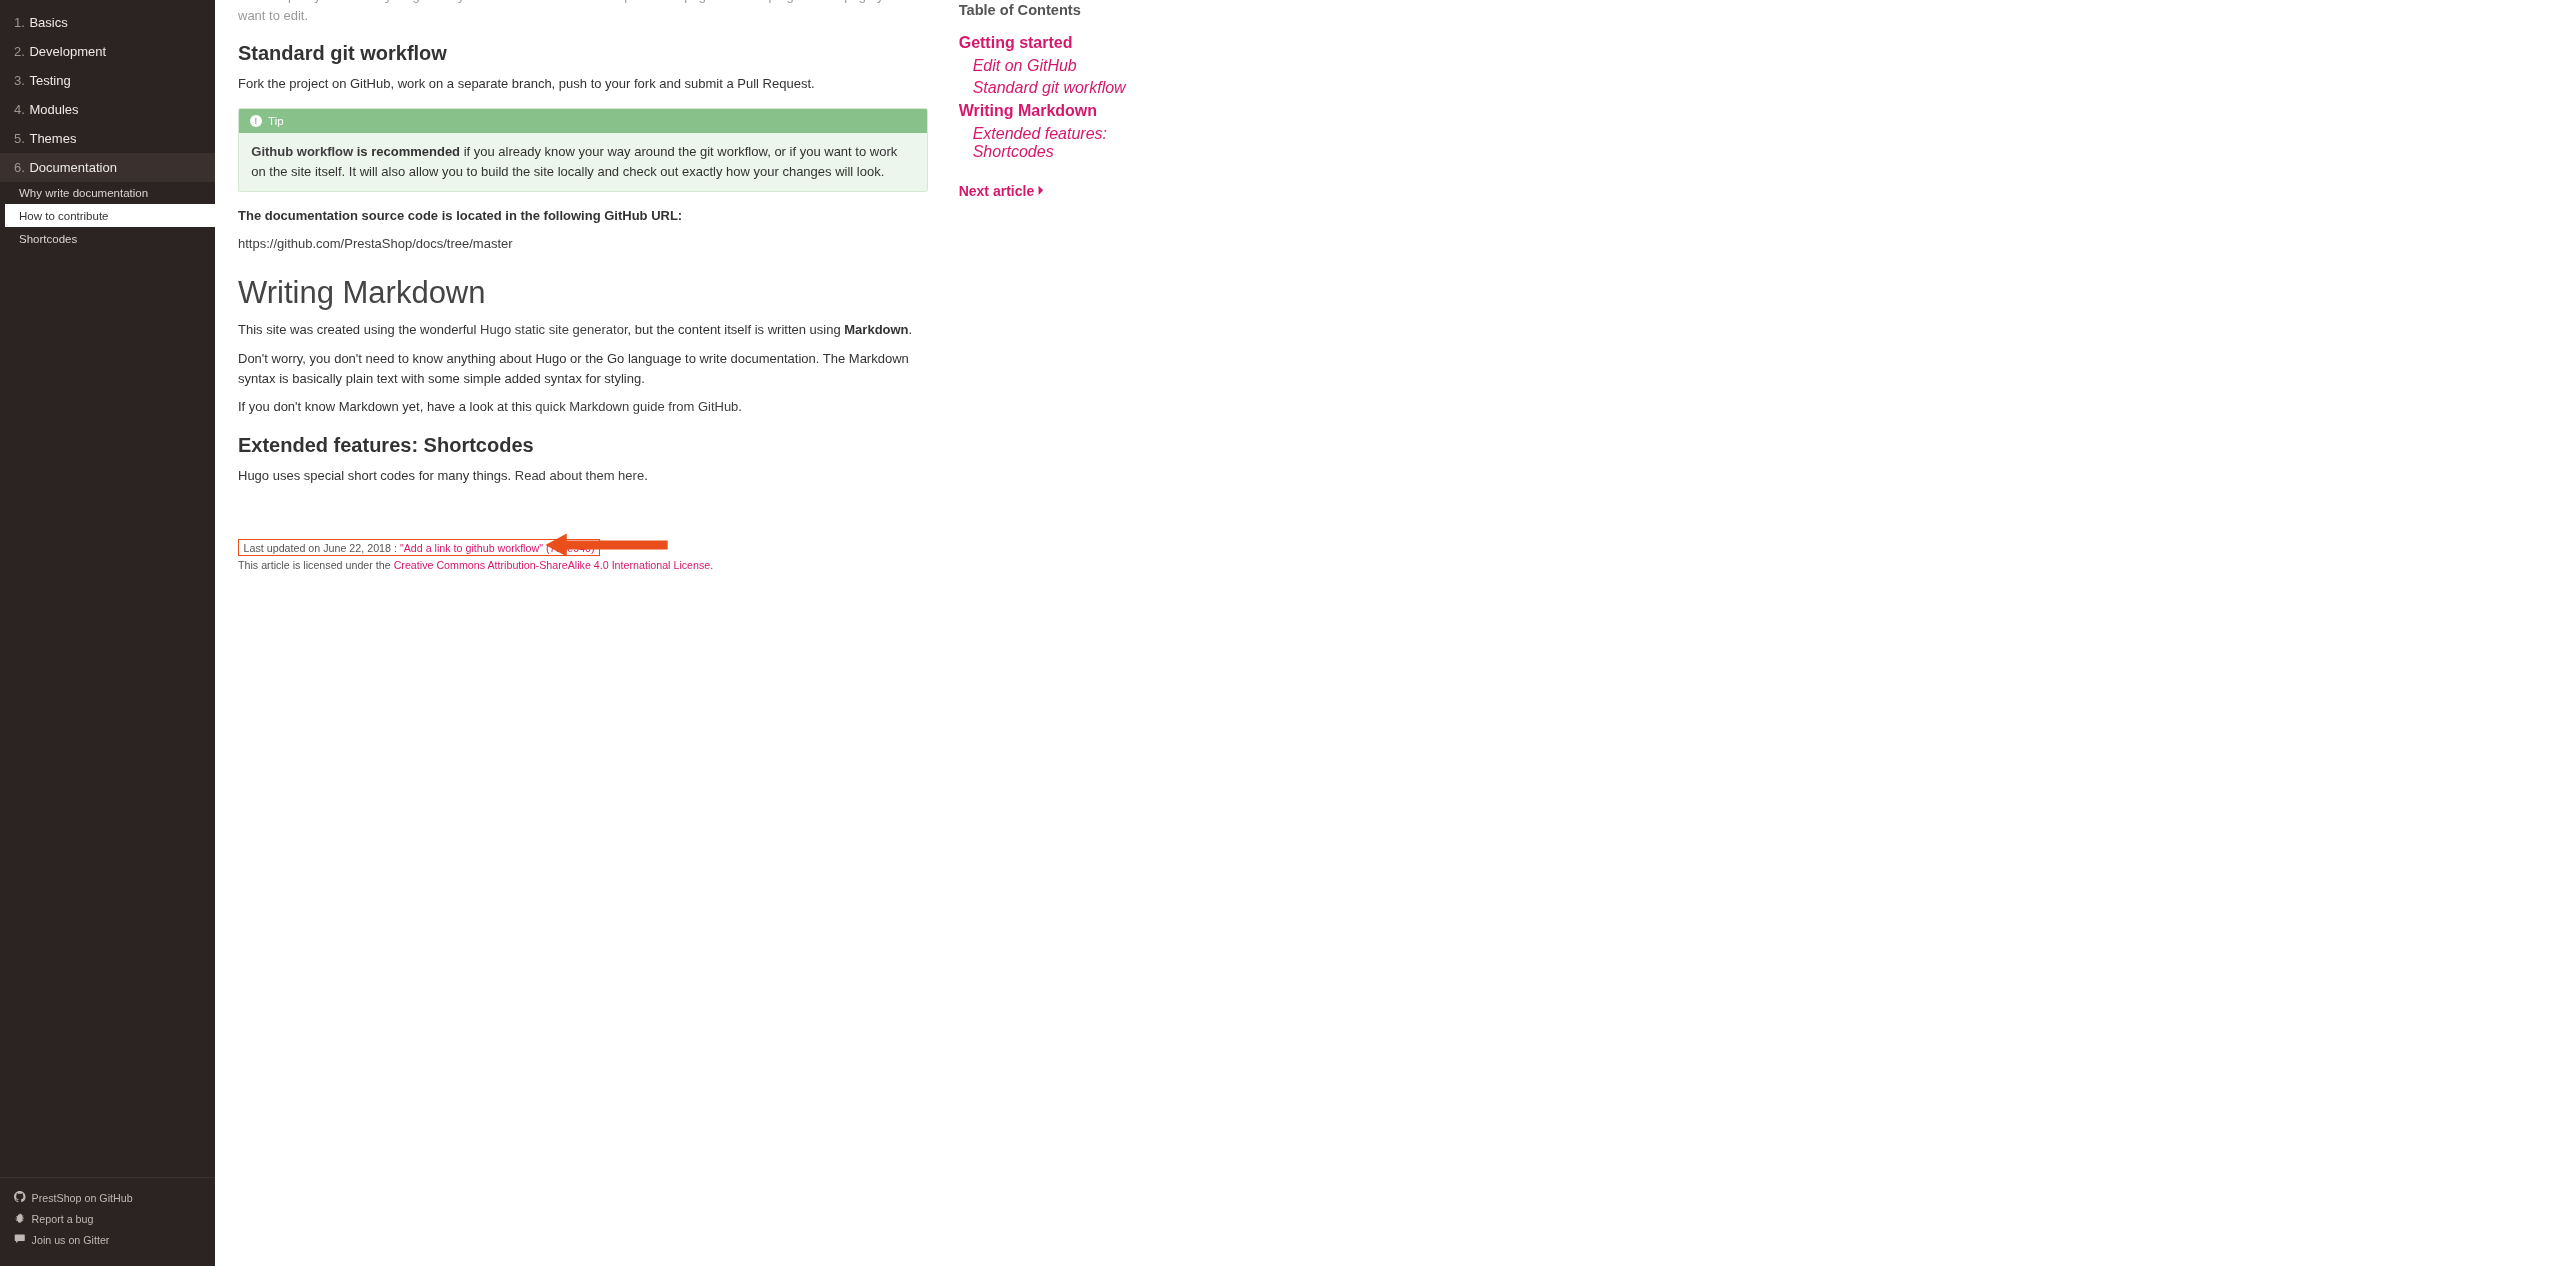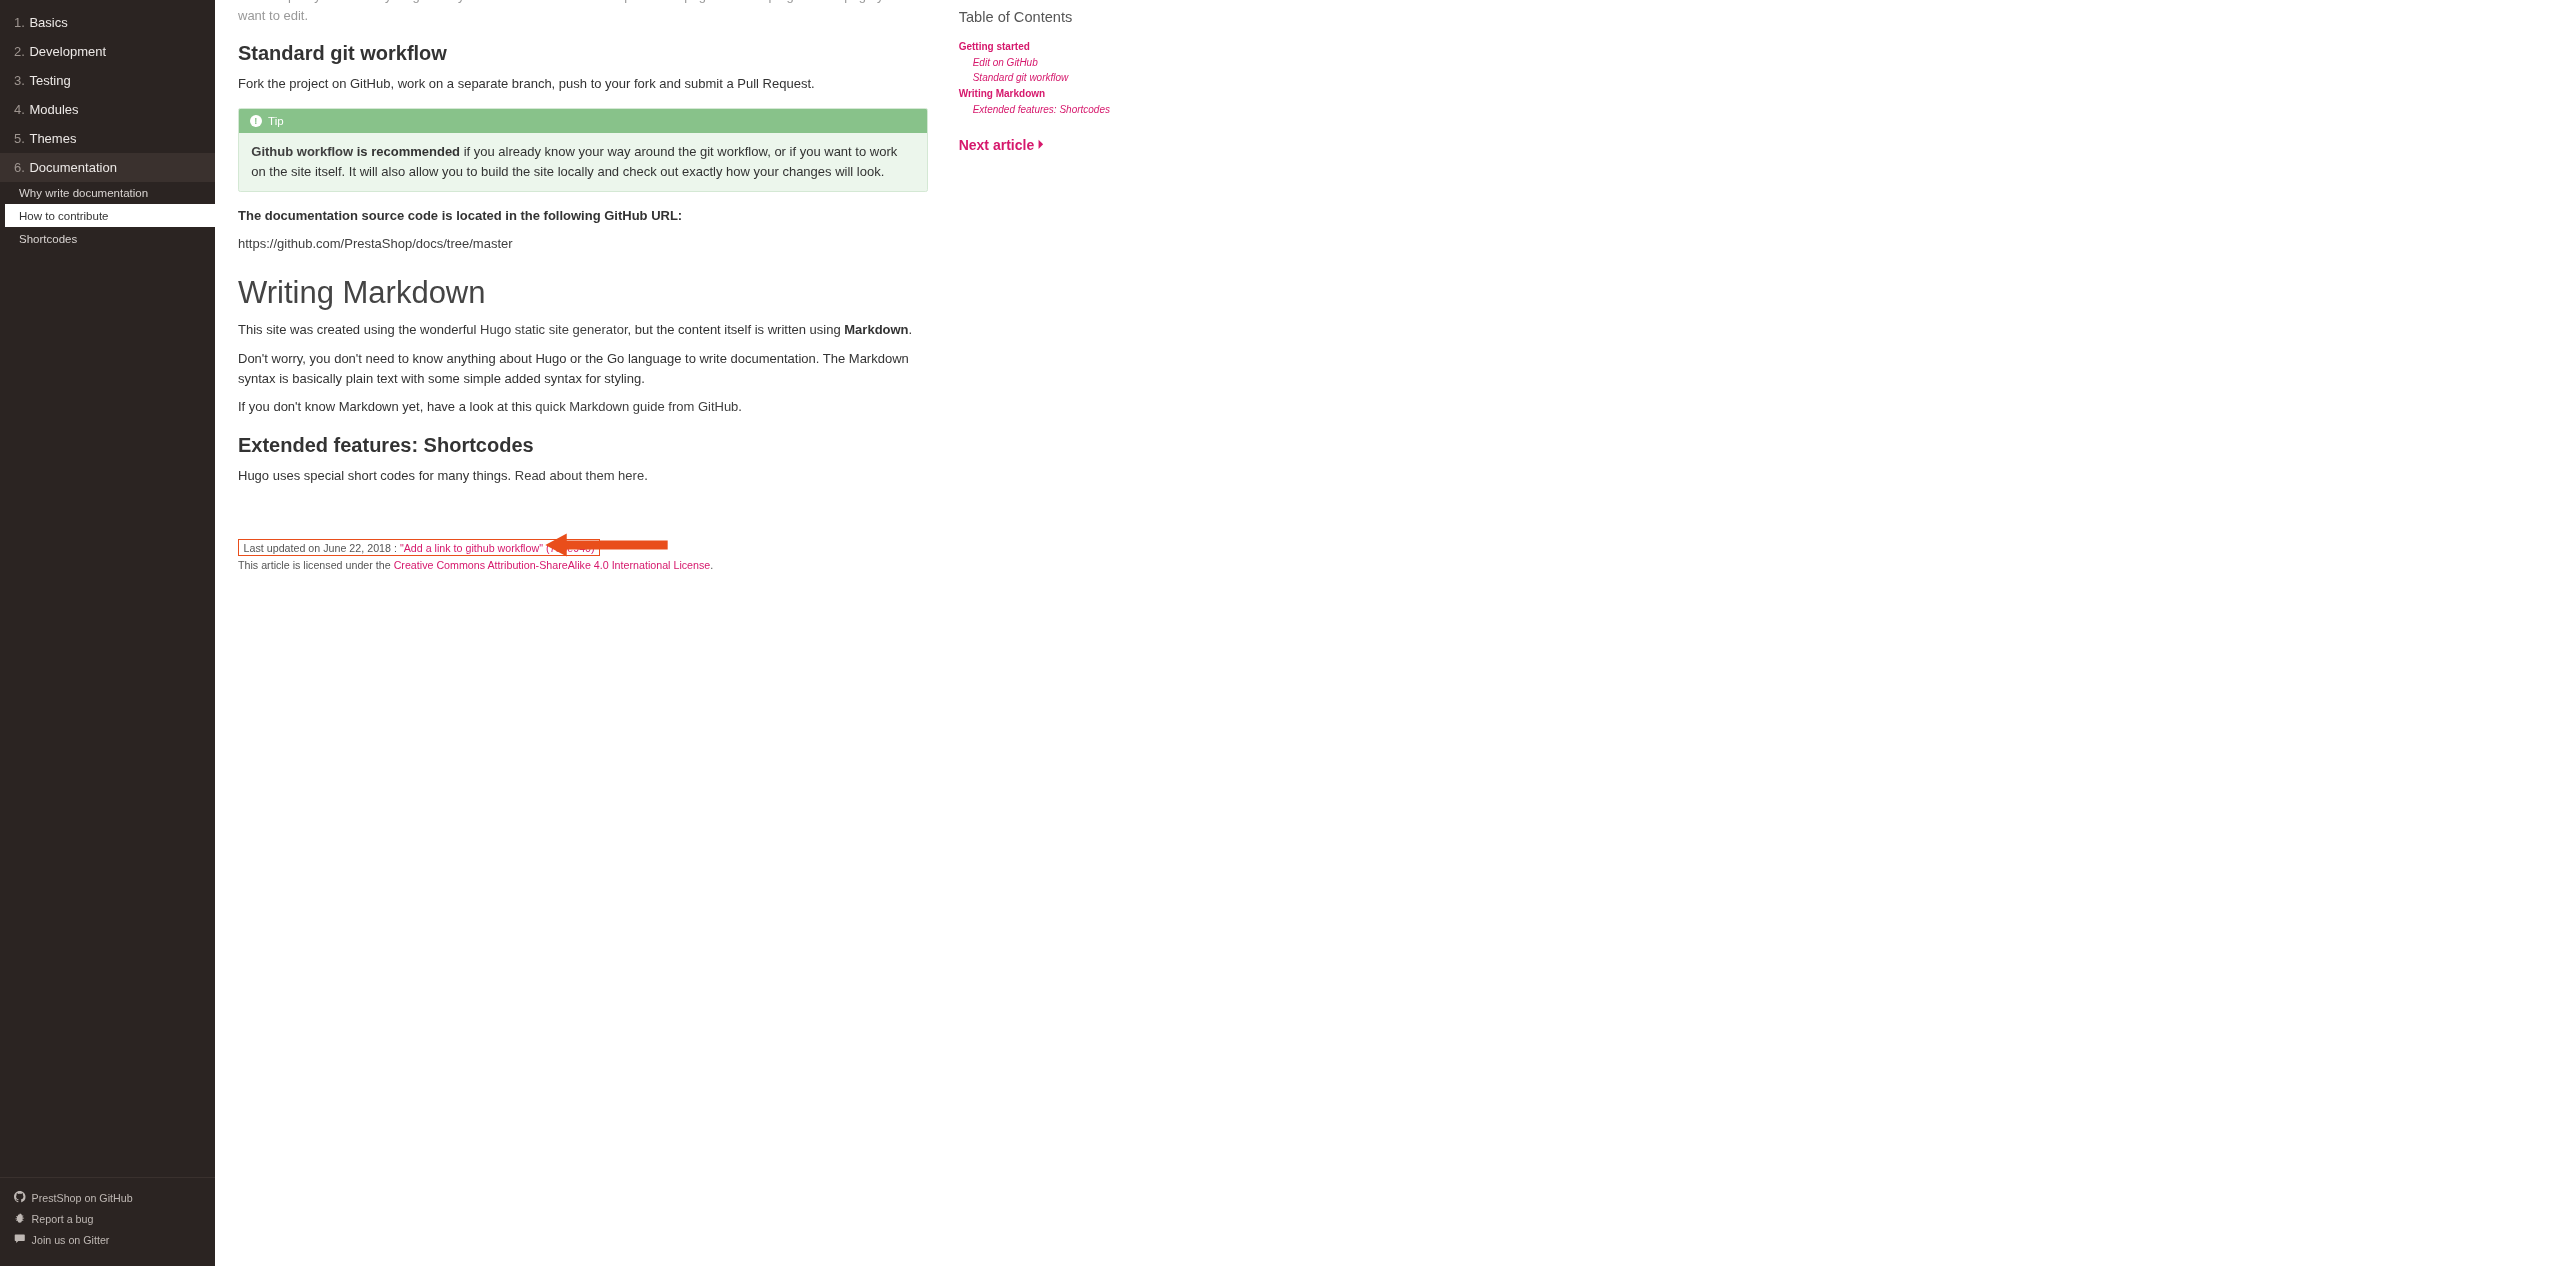--- a/index.html
+++ b/index.html
@@ -158,30 +158,30 @@
   }
 
   
   .toc {
     width: 230px;
     min-width: 230px;
     padding: 0 18.4px 0 7.7px;
   }
   .toc-title {
     font-size: 14.6px;
-    font-weight: 400;
+    font-weight: 700;
     color: #555;
     margin-bottom: 14px;
-    margin-top: 9px;
+    margin-top: 2px;
   }
   .toc a {
     display: block;
     color: #d6186c;
     text-decoration: none;
-    font-size: 10px;
+    font-size: 16px;
     padding: 2.3px 0;
   }
   .toc .lvl1 { font-weight: 700; }
   .toc .lvl2 { padding-left: 14px; font-weight: 400; font-style: italic; }
   .toc .next-article {
     margin-top: 20px;
     font-size: 14px;
     font-weight: 700;
     color: #d6186c;
     display: flex;

